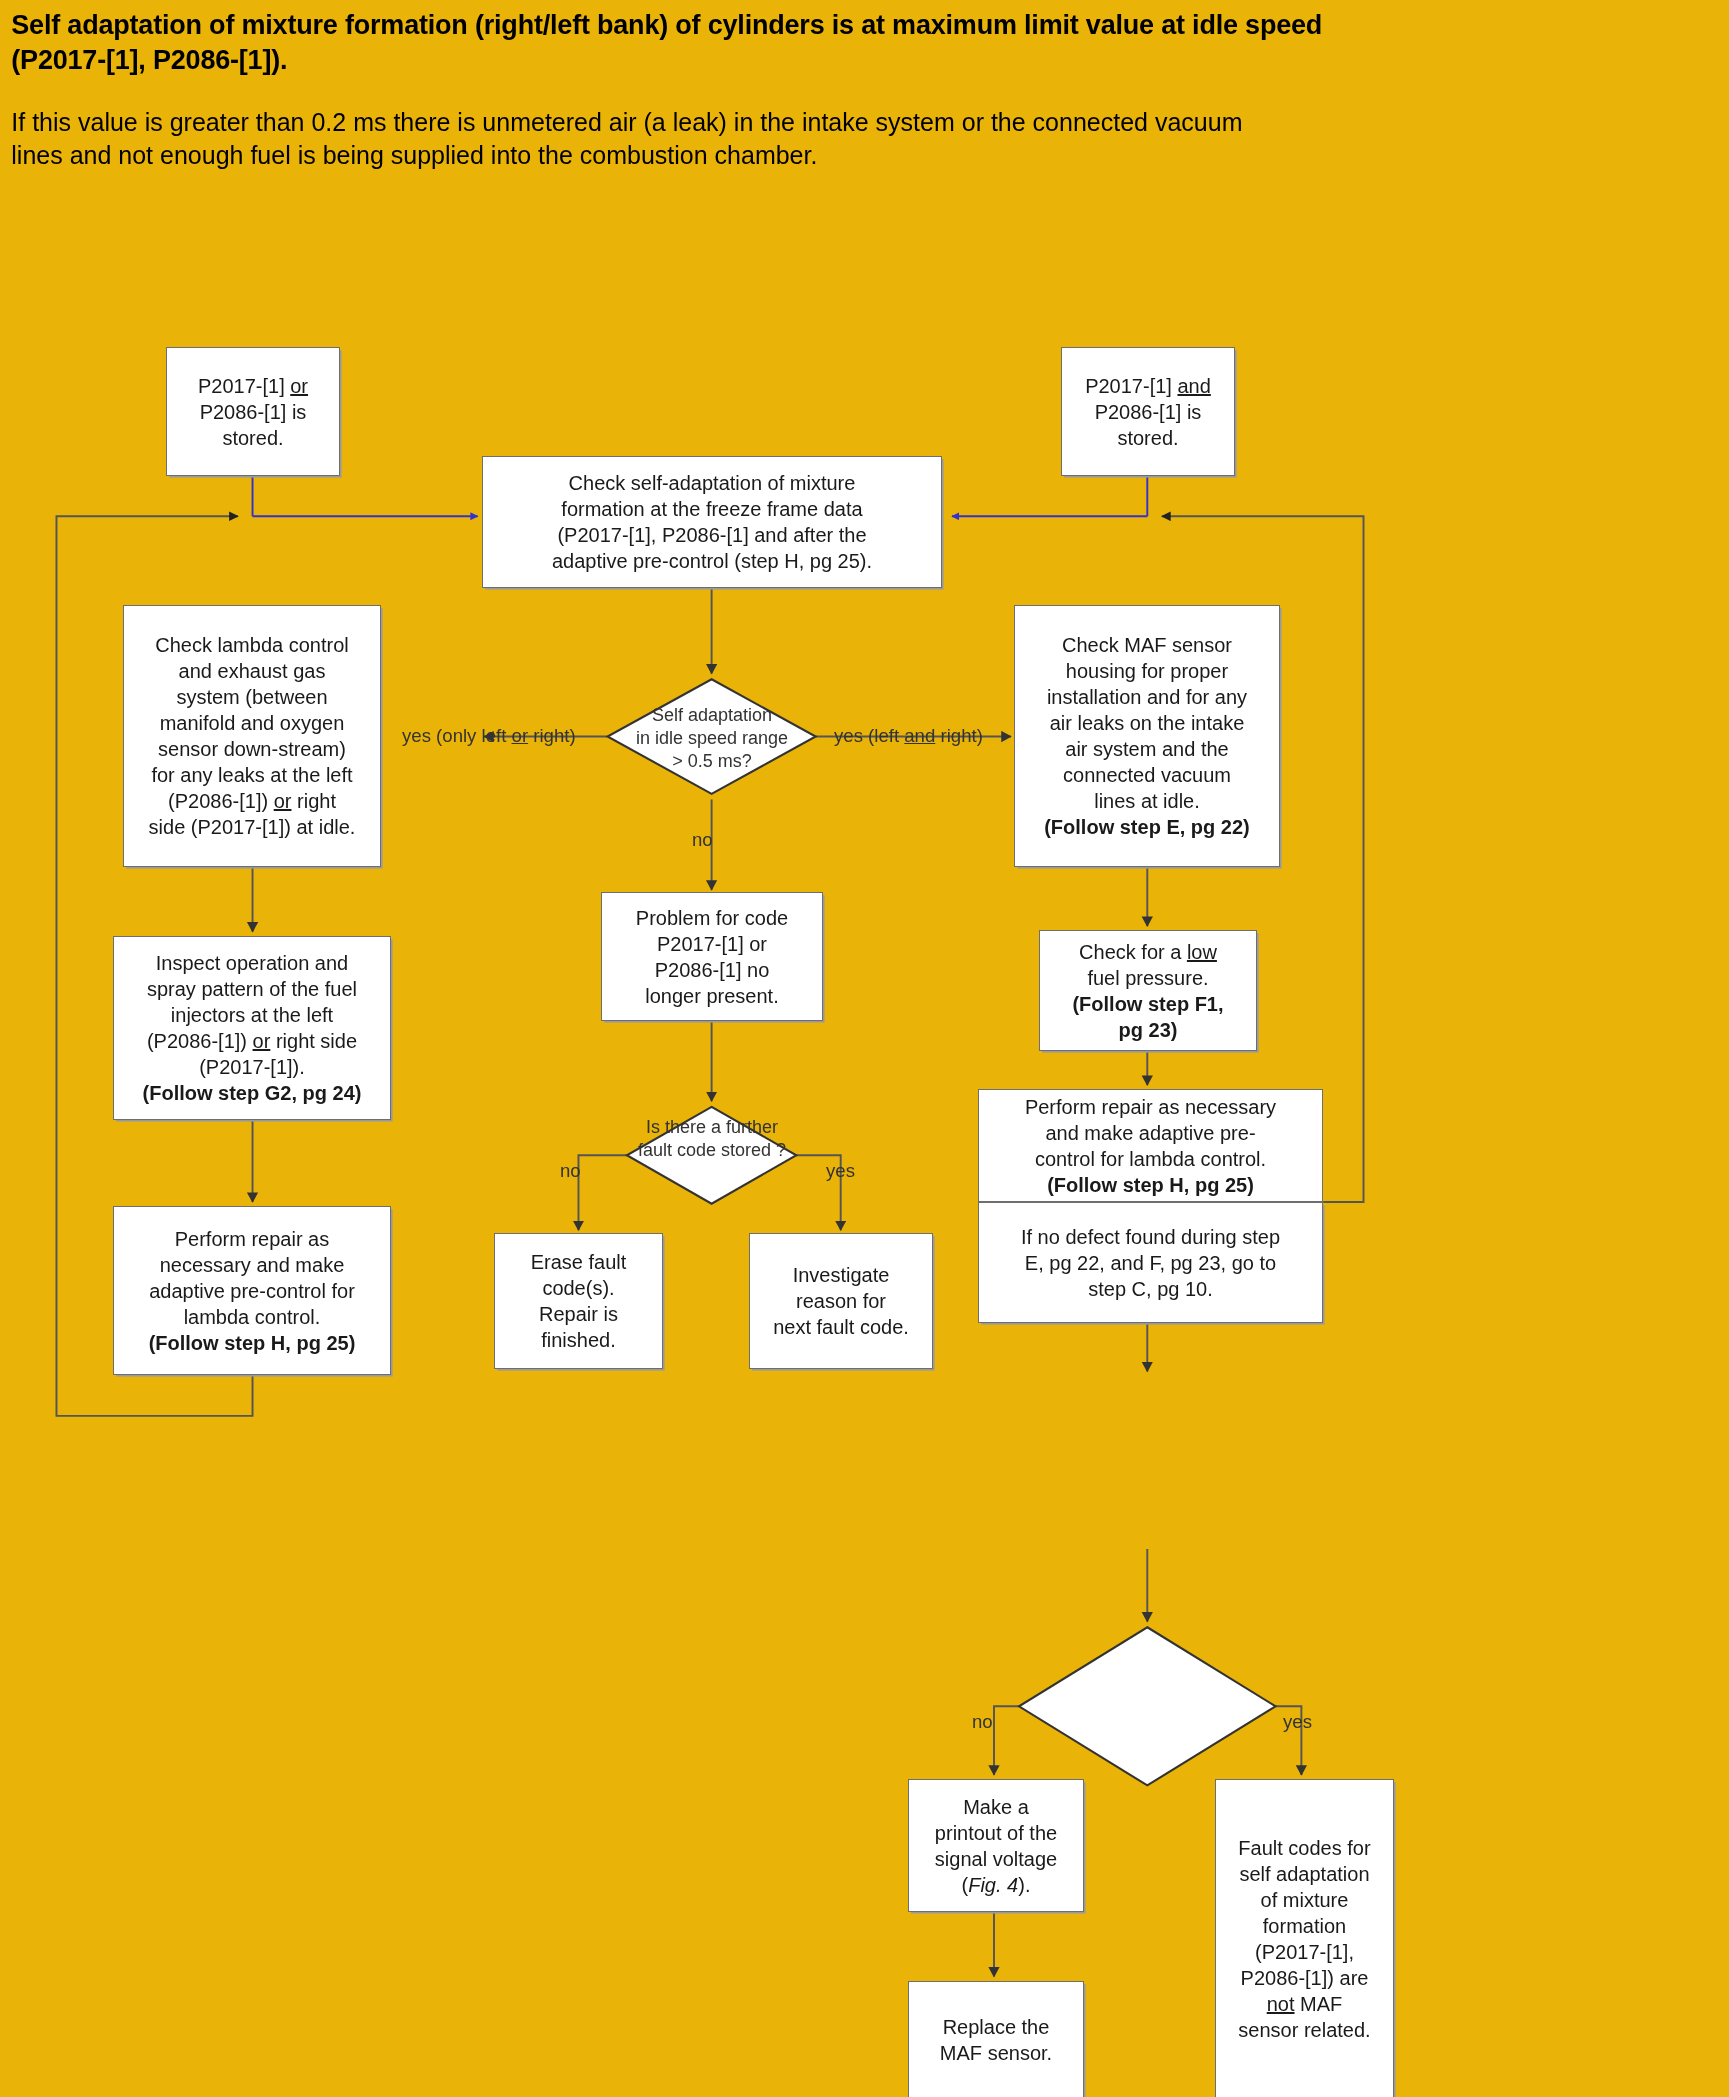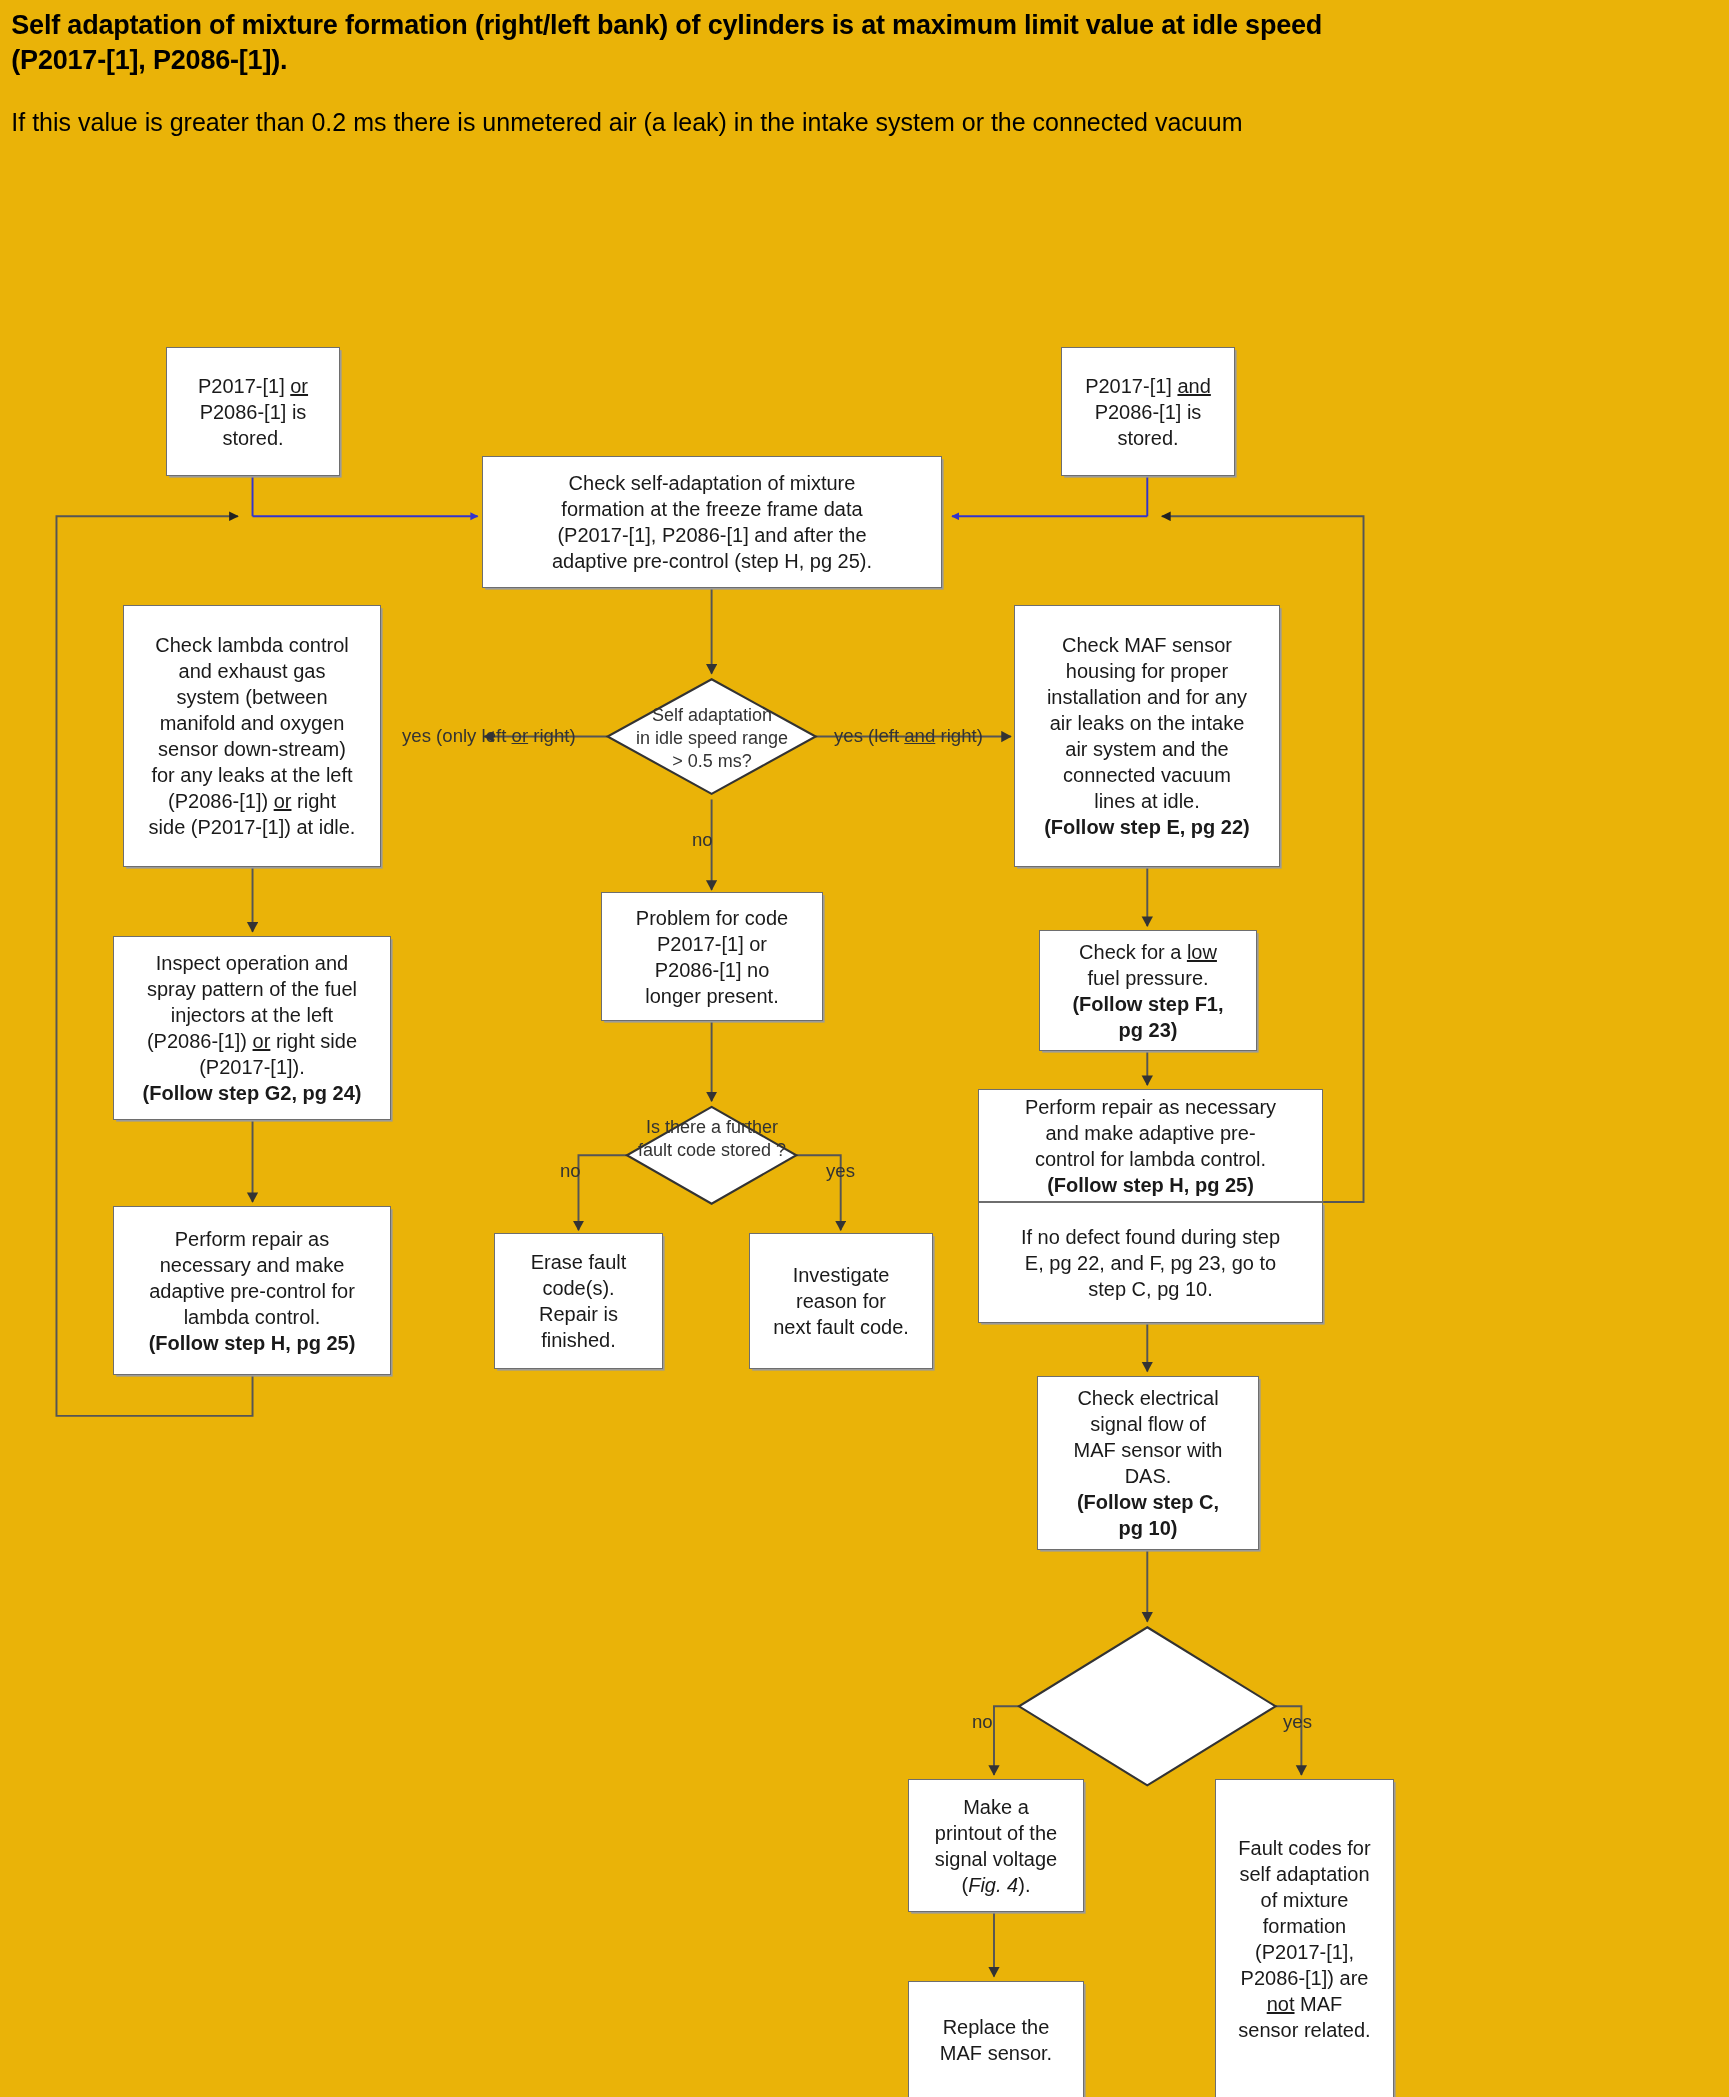--- a/index.html
+++ b/index.html
@@ -92,20 +92,21 @@
 
 <div id="page">
 
   <div id="intro">
     <div class="h-title">
       <span>Self adaptation of mixture formation (right/left bank) of cylinders is at maximum limit value at idle speed</span><br>
       <span>(P2017-[1], P2086-[1]).</span>
     </div>
     <div class="h-para">
       <span>If this value is greater than 0.2 ms there is unmetered air (a leak) in the intake system or the connected vacuum</span><br>
+      <span>lines and not enough fuel is being supplied into the combustion chamber.</span>
     </div>
   </div>
 
   <div id="chart">
 
     <svg id="svg-layer" viewBox="0 0 2143 2599">
       <defs>
         <marker id="ah-blue" markerWidth="11" markerHeight="11" refX="9" refY="5" orient="auto" markerUnits="userSpaceOnUse">
           <path d="M0,0 L10,5 L0,10 z" fill="#3333cc"></path>
         </marker>
@@ -289,30 +290,20 @@
     </div>
 
     <div class="node shadow" style="left:978px; top:1186px; width:345px; height:121px;">
       <div class="inner">
         <span>If no defect found during step</span><br>
         <span>E, pg 22, and F, pg 23, go to</span><br>
         <span>step C, pg 10.</span>
       </div>
     </div>
 
-    <div class="node shadow" style="left:1037px; top:1360px; width:222px; height:174px;">
-      <div class="inner">
-        <span>Check electrical</span><br>
-        <span>signal flow of</span><br>
-        <span>MAF sensor with</span><br>
-        <span>DAS.</span><br>
-        <b>(Follow step C,</b><br>
-        <b>pg 10)</b>
-      </div>
-    </div>
 
     <div class="node shadow" style="left:908px; top:1763px; width:176px; height:133px;">
       <div class="inner">
         <span>Make a</span><br>
         <span>printout of the</span><br>
         <span>signal voltage</span><br>
         <span>(</span><i>Fig. 4</i><span>).</span>
       </div>
     </div>
 

